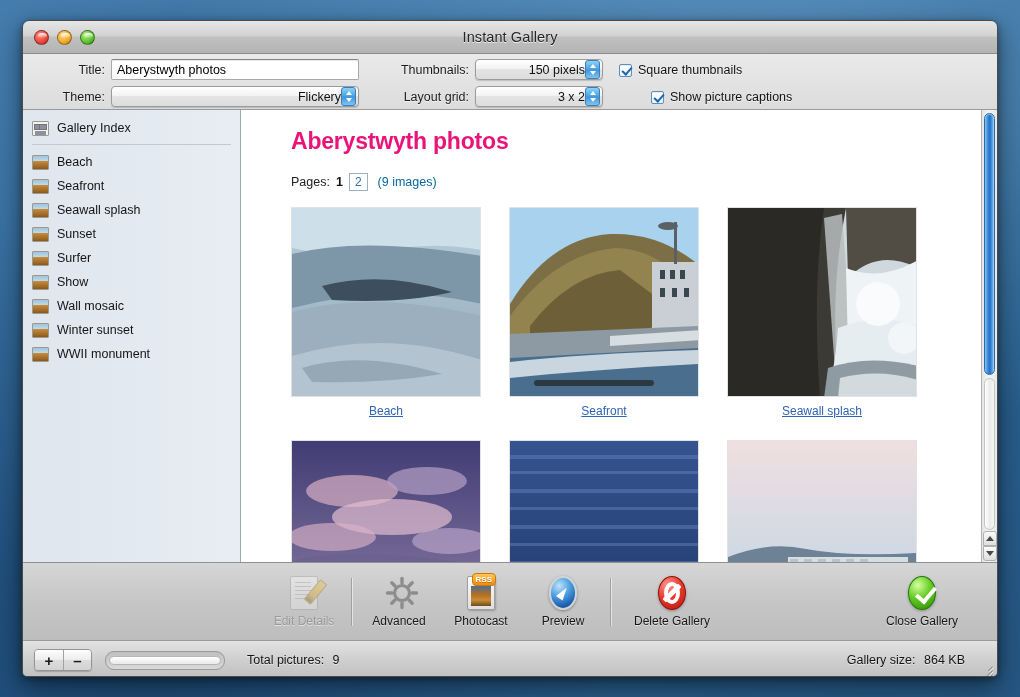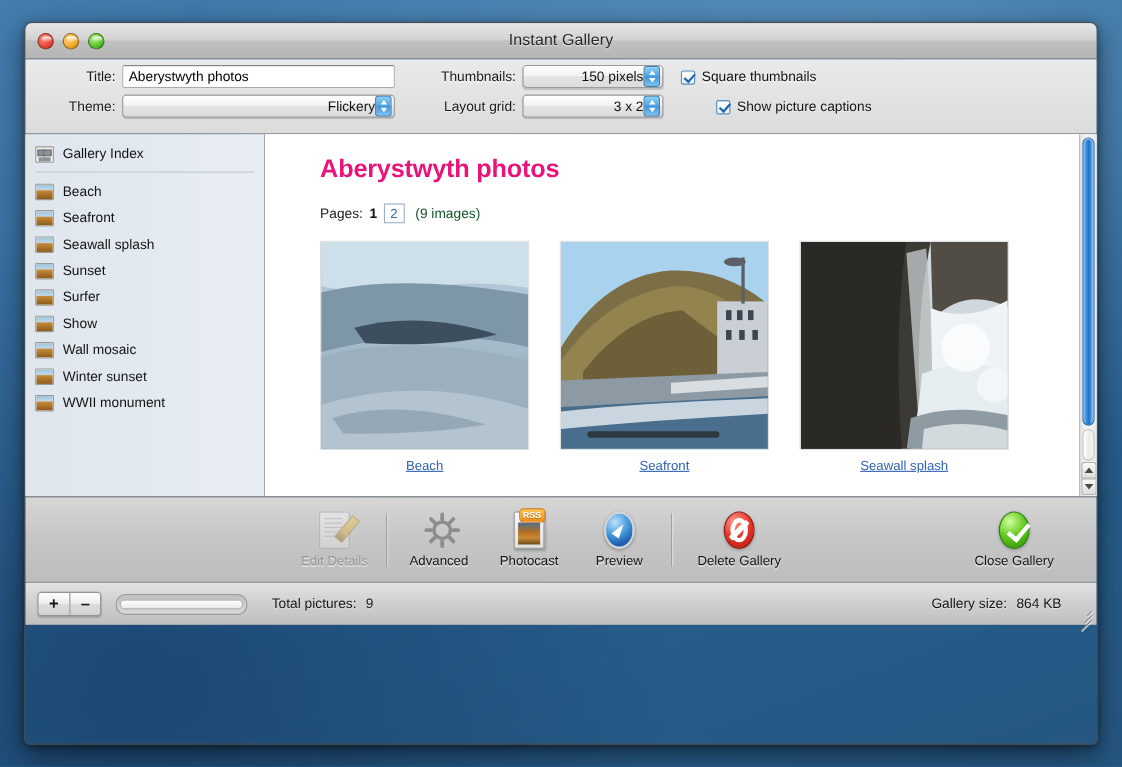--- a/index.html
+++ b/index.html
@@ -53,21 +53,21 @@
     left: 2.5px; top: 1.5px; width: 9px; height: 5px;
     border-radius: 50%;
     background: linear-gradient(to bottom, rgba(255,255,255,0.92), rgba(255,255,255,0.05));
   }
   .tl-close  { background: radial-gradient(circle at 35% 28%, #ff8c82, #e8473a 60%, #b3291f); }
   .tl-min    { background: radial-gradient(circle at 35% 28%, #ffd88a, #f0aa2a 60%, #bb7d0b); }
   .tl-zoom   { background: radial-gradient(circle at 35% 28%, #b9ef85, #5cc32e 60%, #2e8a12); }
 
   
   #optionsbar {
-    height: 68px;
+    height: 56px;
     background: linear-gradient(to bottom, #eaeaea 0%, #dcdcdc 100%);
     border-bottom: 1px solid #9a9a9a;
     position: relative;
     font-size: 12.5px; color: #151515;
   }
   .opt-label {
     position: absolute; text-align: right;
     font-size: 12.5px; color: #1a1a1a;
     text-shadow: 0 1px 0 rgba(255,255,255,0.6);
   }
@@ -122,21 +122,21 @@
     left: 3.5px; top: 0.5px; width: 4px; height: 8px;
     border: solid #1f64ad; border-width: 0 2px 2px 0;
     transform: rotate(42deg);
   }
   .chklabel { font-size: 12.5px; color: #131313; white-space: nowrap;
     text-shadow: 0 1px 0 rgba(255,255,255,0.6); }
 
   
   #body {
     display: flex;
-    height: 329px;
+    height: 452px;
     background: #fff;
   }
 
   
   #sidebar {
     width: 218px; flex: none;
     background: linear-gradient(to right, #dfe6ee 0%, #e4eaf1 60%, #e8edf3 100%);
     border-right: 1px solid #9fa6ae;
     padding-top: 6px;
     overflow: hidden;
@@ -186,21 +186,21 @@
     font-size: 12.5px; color: #222; display: flex; align-items: center; gap: 6px;
     margin-bottom: 16px;
   }
   #pages-line .plabel { color: #222; }
   #pages-line .pcur { font-weight: bold; color: #111; }
   #pages-line .pbox {
     border: 1px solid #9ab0c4; color: #2f6fa8;
     padding: 0 5px; line-height: 16px; font-size: 12px;
     background: #fff;
   }
-  #pages-line .pcount { color: #14532d; margin-left: 4px; }
+  #pages-line .pcount { color: #0369a1; margin-left: 4px; }
 
   .grid { display: flex; gap: 28px; }
   .cell { width: 190px; }
   .thumb {
     width: 190px; height: 190px;
     border: 1px solid #e2e2e2;
     background: #cfd9e2;
     overflow: hidden; position: relative;
   }
   .cap {

